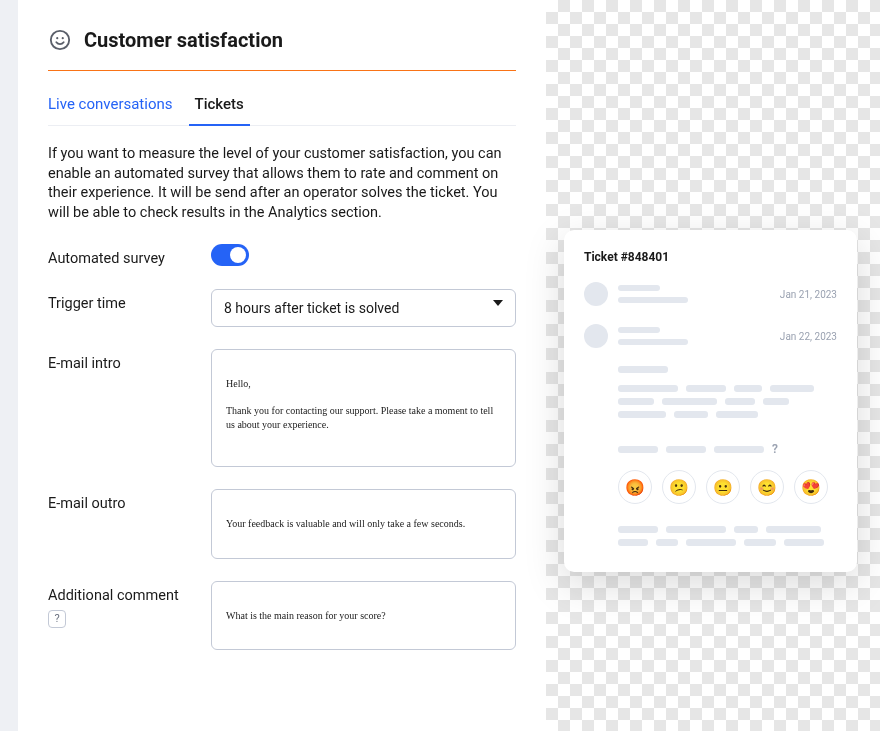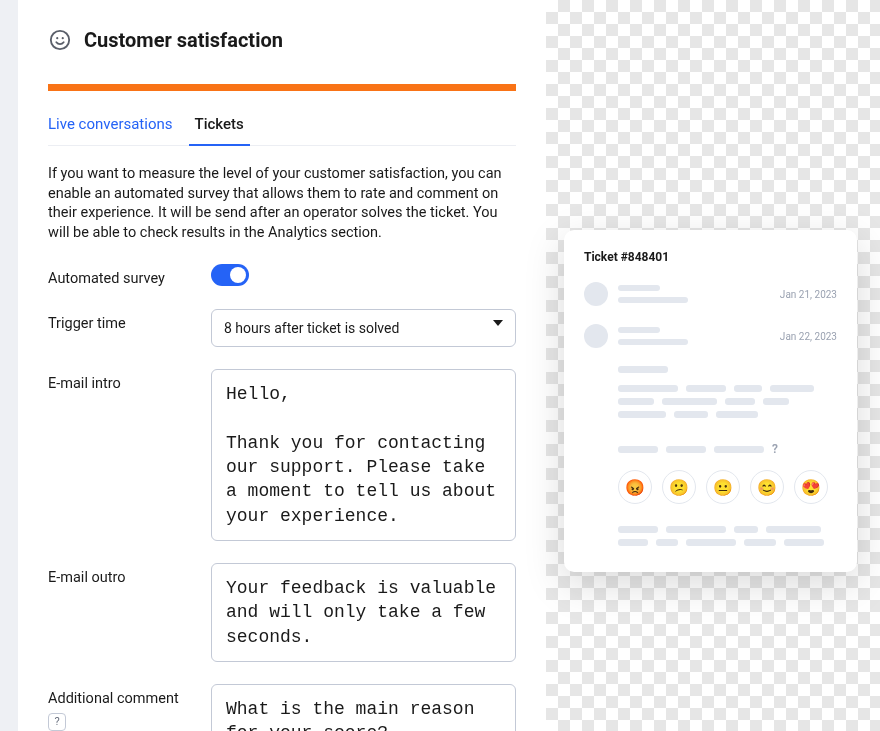--- a/index.html
+++ b/index.html
@@ -39,22 +39,22 @@
         linear-gradient(45deg,transparent 75%,#e6e6e6 75%),
         linear-gradient(-45deg,transparent 75%,#e6e6e6 75%);
       background-size: 24px 24px;
       background-position: 0 0, 0 12px, 12px -12px, -12px 0;
     }
     
     .header {
       display: flex;
       align-items: center;
       gap: 12px;
-      padding-bottom: 32px;
-      border-bottom: 7px solid #f97316;
+      padding-bottom: 18px;
+      border-bottom: 1px solid #f97316;
     }
     .smiley {
       width: 24px; height: 24px;
       display: flex; align-items: center; justify-content: center;
     }
     .smiley svg { width: 22px; height: 22px; }
     .title {
       font-size: 20px;
       font-weight: 700;
     }
@@ -140,23 +140,23 @@
       align-items: flex-start;
       cursor: pointer;
       background: #fff;
     }
     .select-text { font-size: 14px; color: #1a1a1a; }
     .chev { width: 0; height: 0; border-left: 5px solid transparent; border-right: 5px solid transparent; border-top: 6px solid #1a1a1a; }
     
     .textarea {
       border: 1px solid #c3c9d6;
       border-radius: 6px;
-      padding: 12px 14px;
-      font-size: 18px;
-      font-family: Liberation Mono, monospace;
+      padding: 27px 14px;
+      font-size: 10px;
+      font-family: Liberation Serif, serif;
       color: #1a1a1a;
       min-height: 60px;
       width: 100%;
       resize: none;
       line-height: 1.35;
       white-space: pre-wrap;
     }
     .textarea.tall { min-height: 118px; }
     .help-badge {
       width: 18px; height: 18px;

